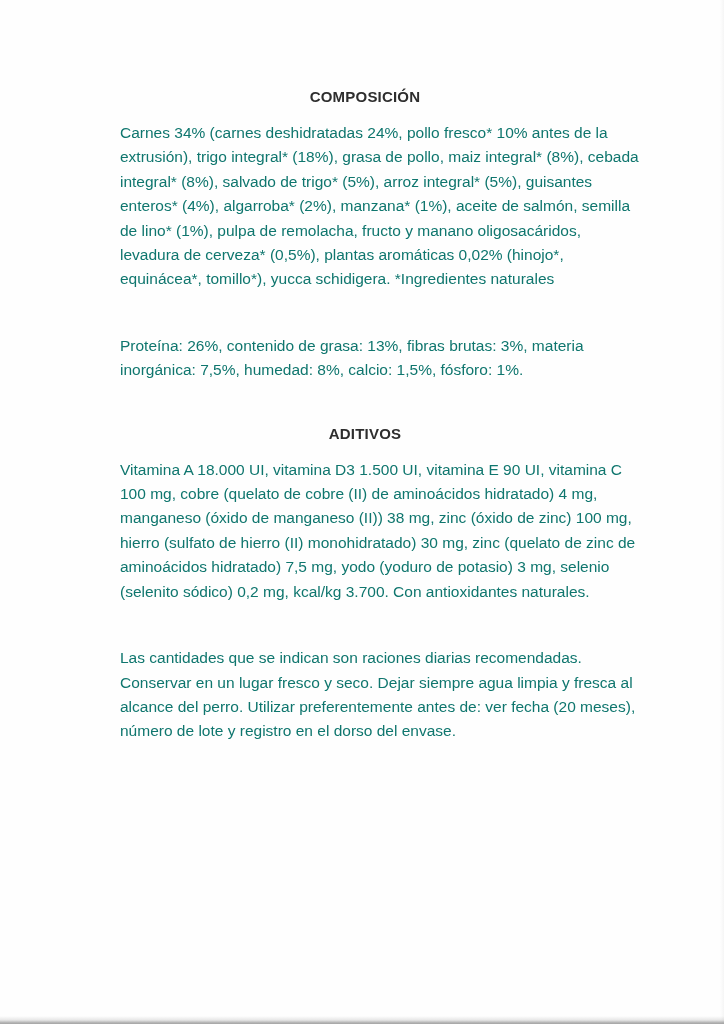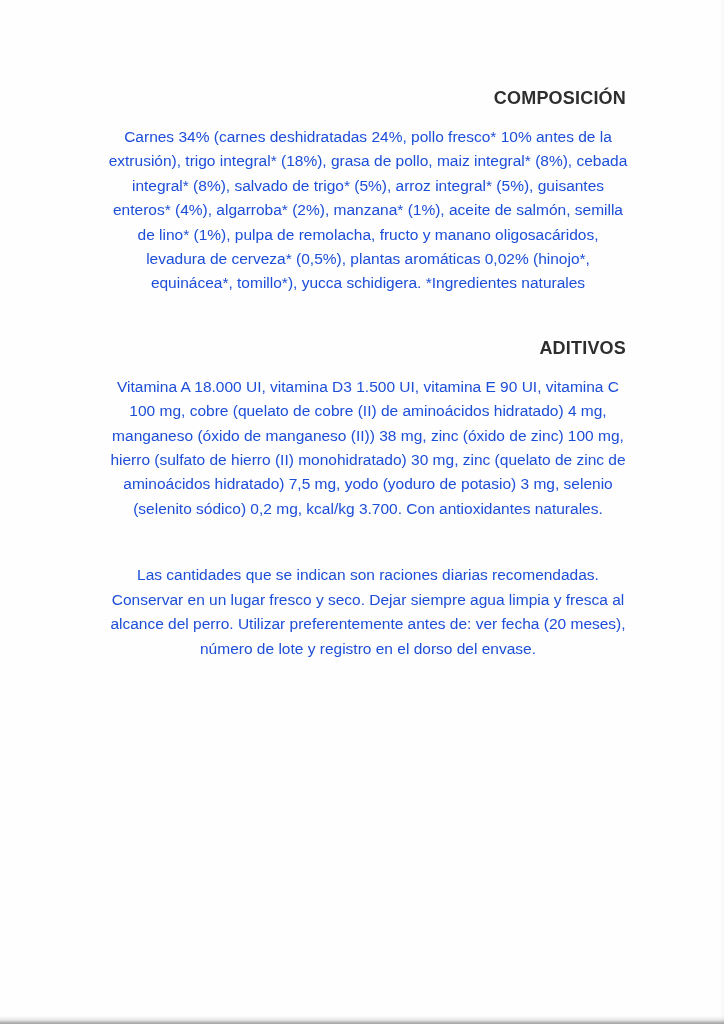--- a/index.html
+++ b/index.html
@@ -21,33 +21,33 @@
     background: #fefefe;
     padding: 88px 96px 0 104px;
     overflow: hidden;
   }
   .doc-section {
     margin: 0 0 42px 0;
   }
   .doc-heading {
     margin: 0 0 16px 0;
     width: 522px;
-    font-size: 18px;
+    font-size: 15px;
     font-weight: bold;
-    text-align: right;
+    text-align: center;
     color: #2e2e2e;
     letter-spacing: 0.2px;
   }
   .doc-body {
-    margin: 2px;
+    margin: 16px;
     width: 524px;
     font-size: 15.5px;
     line-height: 24.4px;
-    color: #1d4ed8;
-    text-align: center;
+    color: #0f766e;
+    text-align: left;
   }
   
   .scan-edge-bottom {
     position: absolute;
     left: 0;
     right: 0;
     bottom: 0;
     height: 8px;
     background: linear-gradient(
       to bottom,
@@ -74,20 +74,21 @@
 <body>
 
 <div class="page">
 
   <section class="doc-section">
     <h2 class="doc-heading">COMPOSICIÓN</h2>
     <p class="doc-body">Carnes 34% (carnes deshidratadas 24%, pollo fresco* 10% antes de la extrusión), trigo integral* (18%), grasa de pollo, maiz integral* (8%), cebada integral* (8%), salvado de trigo* (5%), arroz integral* (5%), guisantes enteros* (4%), algarroba* (2%), manzana* (1%), aceite de salmón, semilla de lino* (1%), pulpa de remolacha, fructo y manano oligosacáridos, levadura de cerveza* (0,5%), plantas aromáticas 0,02% (hinojo*, equinácea*, tomillo*), yucca schidigera. *Ingredientes naturales</p>
   </section>
 
   <section class="doc-section">
+    <p class="doc-body">Proteína: 26%, contenido de grasa: 13%, fibras brutas: 3%, materia inorgánica: 7,5%, humedad: 8%, calcio: 1,5%, fósforo: 1%.</p>
   </section>
 
   <section class="doc-section">
     <h2 class="doc-heading">ADITIVOS</h2>
     <p class="doc-body">Vitamina A 18.000 UI, vitamina D3 1.500 UI, vitamina E 90 UI, vitamina C 100 mg, cobre (quelato de cobre (II) de aminoácidos hidratado) 4 mg, manganeso (óxido de manganeso (II)) 38 mg, zinc (óxido de zinc) 100 mg, hierro (sulfato de hierro (II) monohidratado) 30 mg, zinc (quelato de zinc de aminoácidos hidratado) 7,5 mg, yodo (yoduro de potasio) 3 mg, selenio (selenito sódico) 0,2 mg, kcal/kg 3.700. Con antioxidantes naturales.</p>
   </section>
 
   <section class="doc-section">
     <p class="doc-body">Las cantidades que se indican son raciones diarias recomendadas. Conservar en un lugar fresco y seco. Dejar siempre agua limpia y fresca al alcance del perro. Utilizar preferentemente antes de: ver fecha (20 meses), número de lote y registro en el dorso del envase.</p>
   </section>

